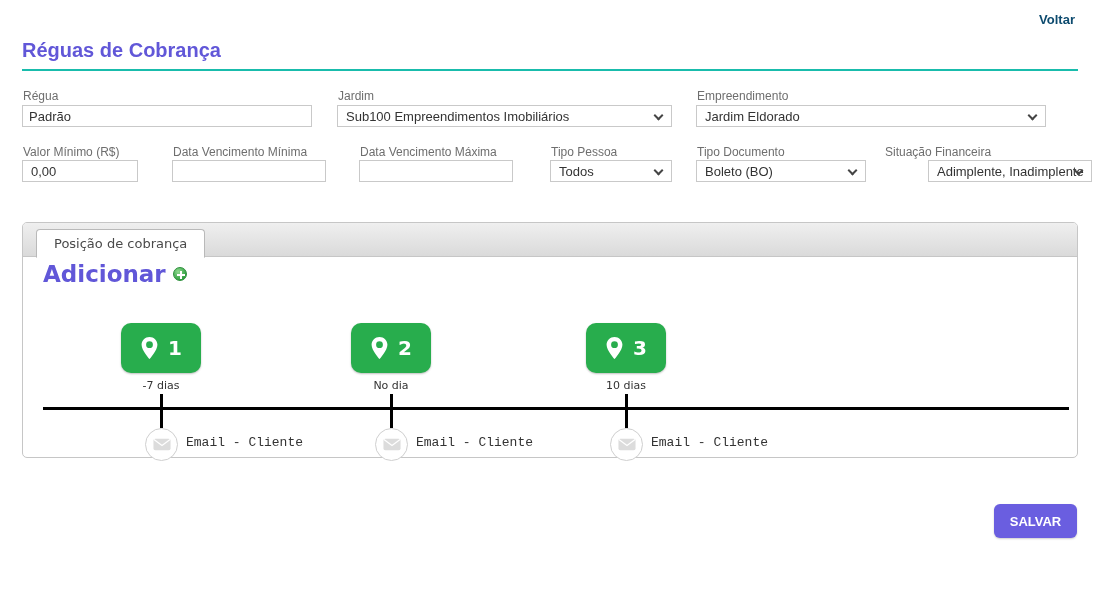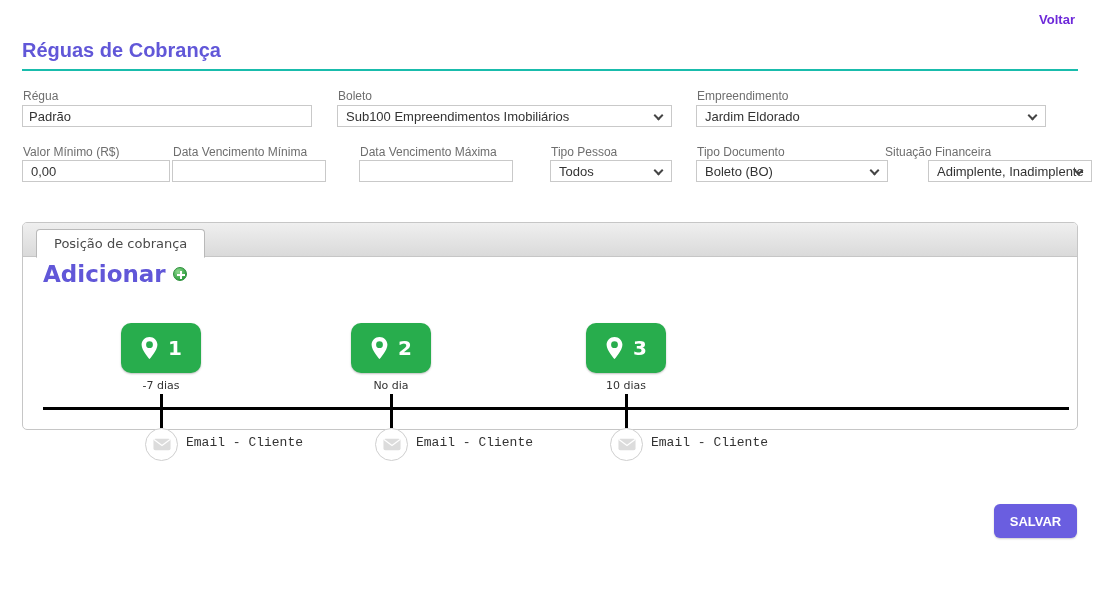--- a/index.html
+++ b/index.html
@@ -1,20 +1,20 @@
 <!DOCTYPE html>
 <html><head>
 <meta charset="utf-8">
 <style>
   * { margin:0; padding:0; box-sizing:border-box; }
   html,body { background:#fff; }
   body { font-family:"Liberation Sans", sans-serif; color:#333; }
   .page { position:relative; width:1106px; height:611px; background:#fff; overflow:hidden; }
 
-  .back-link { position:absolute; top:12px; right:31px; font-size:13px; font-weight:bold; color:#6d28d9; cursor:pointer; }
+  .back-link { position:absolute; top:12px; right:31px; font-size:13px; font-weight:bold; color:#0c4a6e; cursor:pointer; }
 
   .page-title { position:absolute; left:22px; top:39px; font-size:20px; font-weight:bold; color:#6157d8; }
   .title-rule { position:absolute; left:22px; top:69px; width:1056px; height:2px; background:#19bcac; }
 
   .field-label { position:absolute; font-size:12px; color:#6e6e6e; white-space:nowrap; }
   .text-input {
     position:absolute; height:22px; border:1px solid #c9c9c9; background:#fff;
     font-family:"Liberation Sans", sans-serif; font-size:13px; color:#333; padding:0 6px; outline:none;
   }
   .select {
@@ -25,30 +25,30 @@
   .select .chev {
     position:absolute; right:9px; top:6px; width:7px; height:7px;
     border-right:2px solid #454545; border-bottom:2px solid #454545; transform:rotate(45deg);
   }
 
   
   .lbl-regua { left:23px; top:89px; }  .inp-regua { left:22px; top:105px; width:290px; }
   .lbl-empresa { left:338px; top:89px; } .sel-empresa { left:337px; top:105px; width:335px; }
   .lbl-empreendimento { left:697px; top:89px;text-align:center; } .sel-empreendimento { left:696px; top:105px; width:350px; }
   
-  .lbl-valor { left:23px; top:145px; }  .inp-valor { left:22px; top:160px; width:148px;padding-left:8px; }
+  .lbl-valor { left:23px; top:145px; }  .inp-valor { left:22px; top:160px; width:116px;padding-left:8px; }
   .lbl-dvmin { left:173px; top:145px; } .inp-dvmin { left:172px; top:160px; width:154px; }
   .lbl-dvmax { left:360px; top:145px; } .inp-dvmax { left:359px; top:160px; width:154px; }
   .lbl-tpessoa { left:551px; top:145px; } .sel-tpessoa { left:550px; top:160px; width:122px; }
-  .lbl-tdoc { left:697px; top:145px; }  .sel-tdoc { left:696px; top:160px; width:192px; }
+  .lbl-tdoc { left:697px; top:145px; }  .sel-tdoc { left:696px; top:160px; width:170px; }
   .lbl-sitfin { left:885px; top:145px; } .sel-sitfin { left:928px; top:160px; width:164px; }
 
   
   .tab-widget {
-    position:absolute; left:22px; top:222px; width:1056px; height:208px;
+    position:absolute; left:22px; top:222px; width:1056px; height:236px;
     border:1px solid #c6c6c6; border-radius:5px; background:#fff;
     font-family:"DejaVu Sans", sans-serif;
   }
   .tab-strip {
     position:relative; height:34px; border-bottom:1px solid #c6c6c6; border-radius:4px 4px 0 0;
     background:linear-gradient(#efefef, #dadada);
   }
   .tab-active {
     position:absolute; left:13px; top:6px; height:29px; padding:0 17px;
     background:#fff; border:1px solid #b9b9b9; border-bottom:1px solid #fff; border-radius:4px 4px 0 0;
@@ -99,21 +99,21 @@
 <div class="page">
 
   <span class="back-link">Voltar</span>
 
   <h1 class="page-title">Réguas de Cobrança</h1>
   <div class="title-rule"></div>
 
   <span class="field-label lbl-regua">Régua</span>
   <input class="text-input inp-regua" type="text" value="Padrão" style="">
 
-  <span class="field-label lbl-empresa">Boleto</span>
+  <span class="field-label lbl-empresa">Jardim</span>
   <div class="select sel-empresa">
     <span>Sub100 Empreendimentos Imobiliários</span>
     <span class="chev"></span>
   </div>
 
   <span class="field-label lbl-empreendimento">Empreendimento</span>
   <div class="select sel-empreendimento">
     <span>Jardim Eldorado</span>
     <span class="chev"></span>
   </div>

